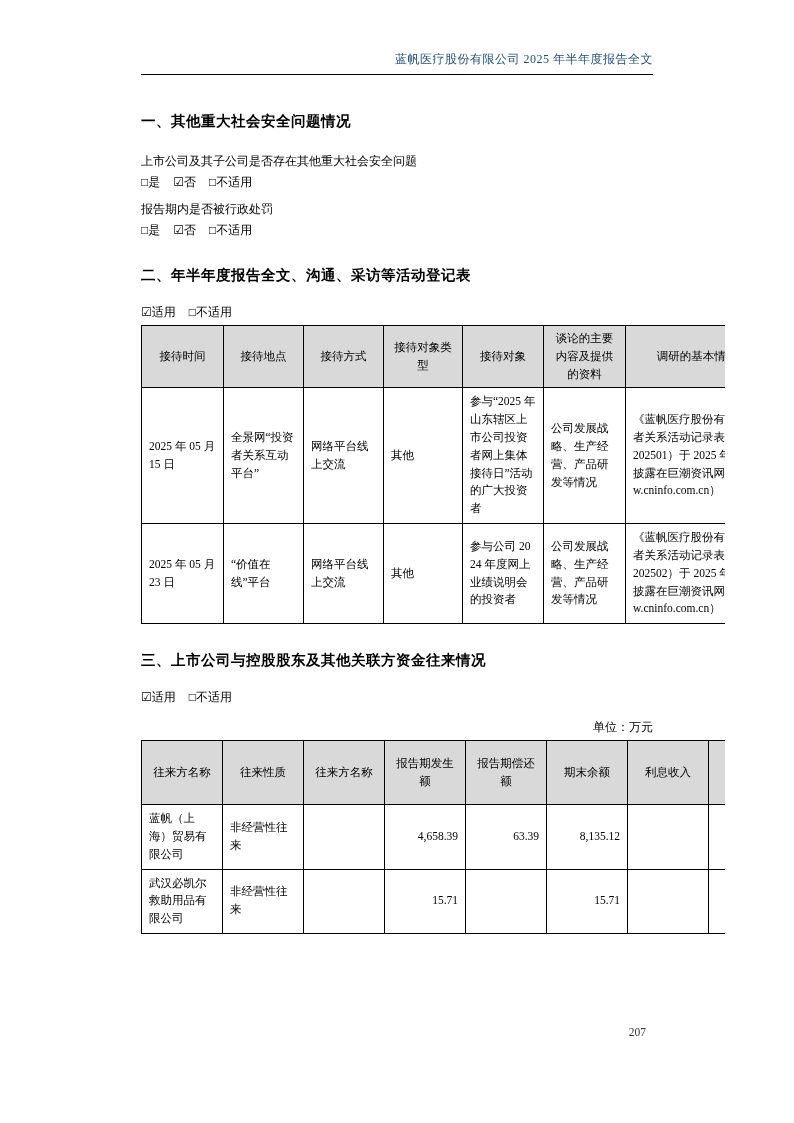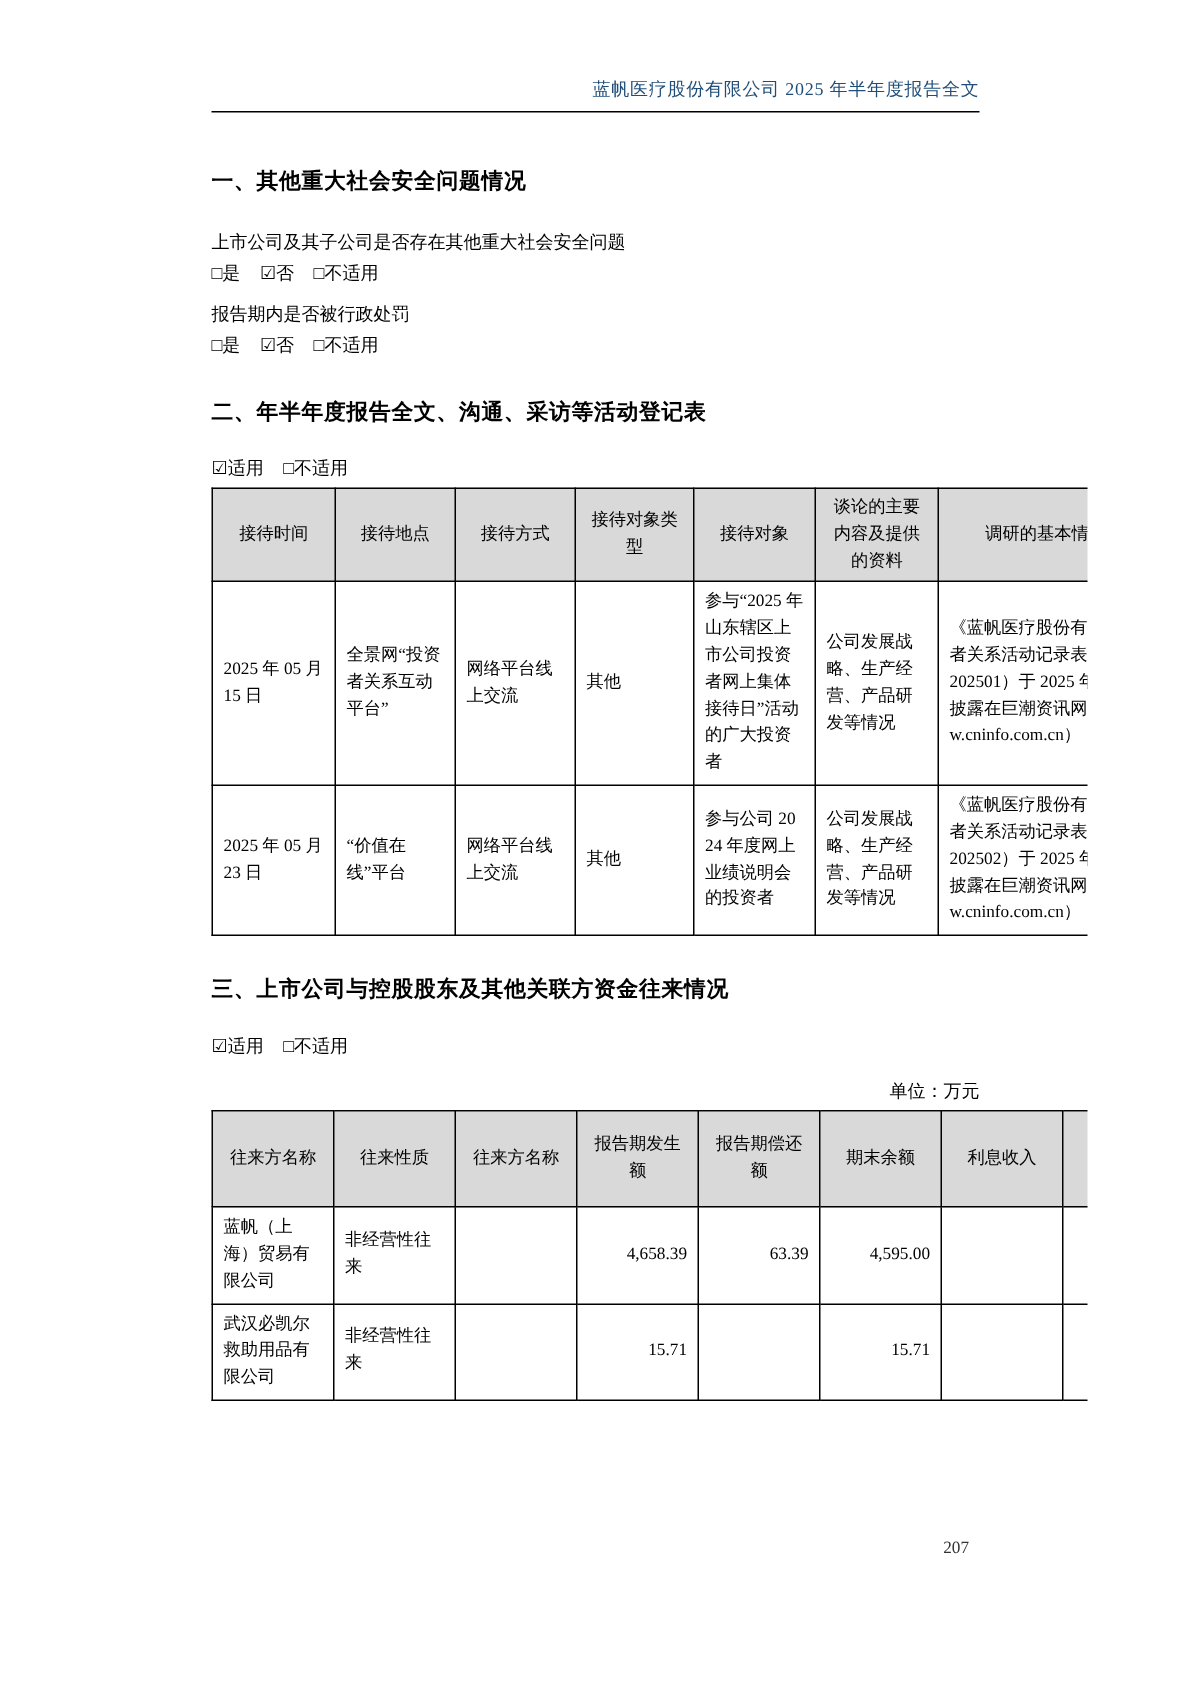--- a/index.html
+++ b/index.html
@@ -155,21 +155,21 @@
         <th>期末余额</th>
         <th>利息收入</th>
         <th>利息支出</th>
       </tr>
       <tr class="r0">
         <td>蓝帆（上海）贸易有限公司</td>
         <td>非经营性往来</td>
         <td class="num"></td>
         <td class="num">4,658.39</td>
         <td class="num">63.39</td>
-        <td class="num">4,595.00</td>
+        <td class="num">8,135.12</td>
         <td class="num"></td>
         <td class="num"></td>
       </tr>
       <tr class="r1">
         <td>武汉必凯尔救助用品有限公司</td>
         <td>非经营性往来</td>
         <td class="num"></td>
         <td class="num">15.71</td>
         <td class="num"></td>
         <td class="num">15.71</td>

